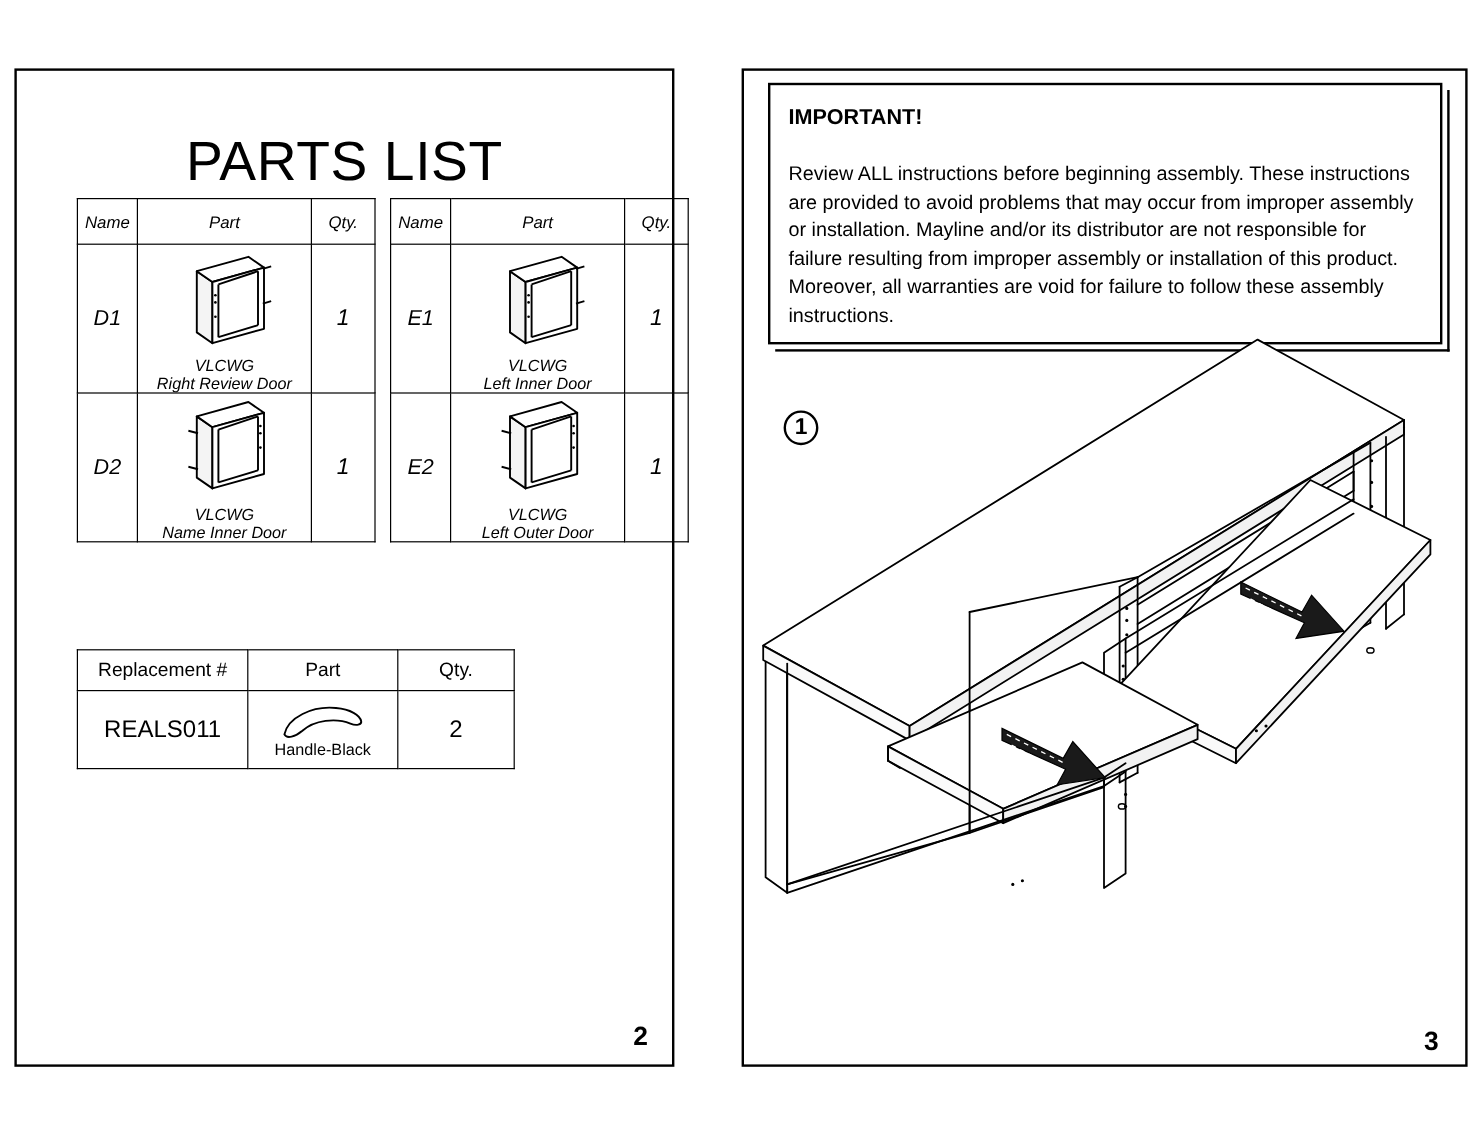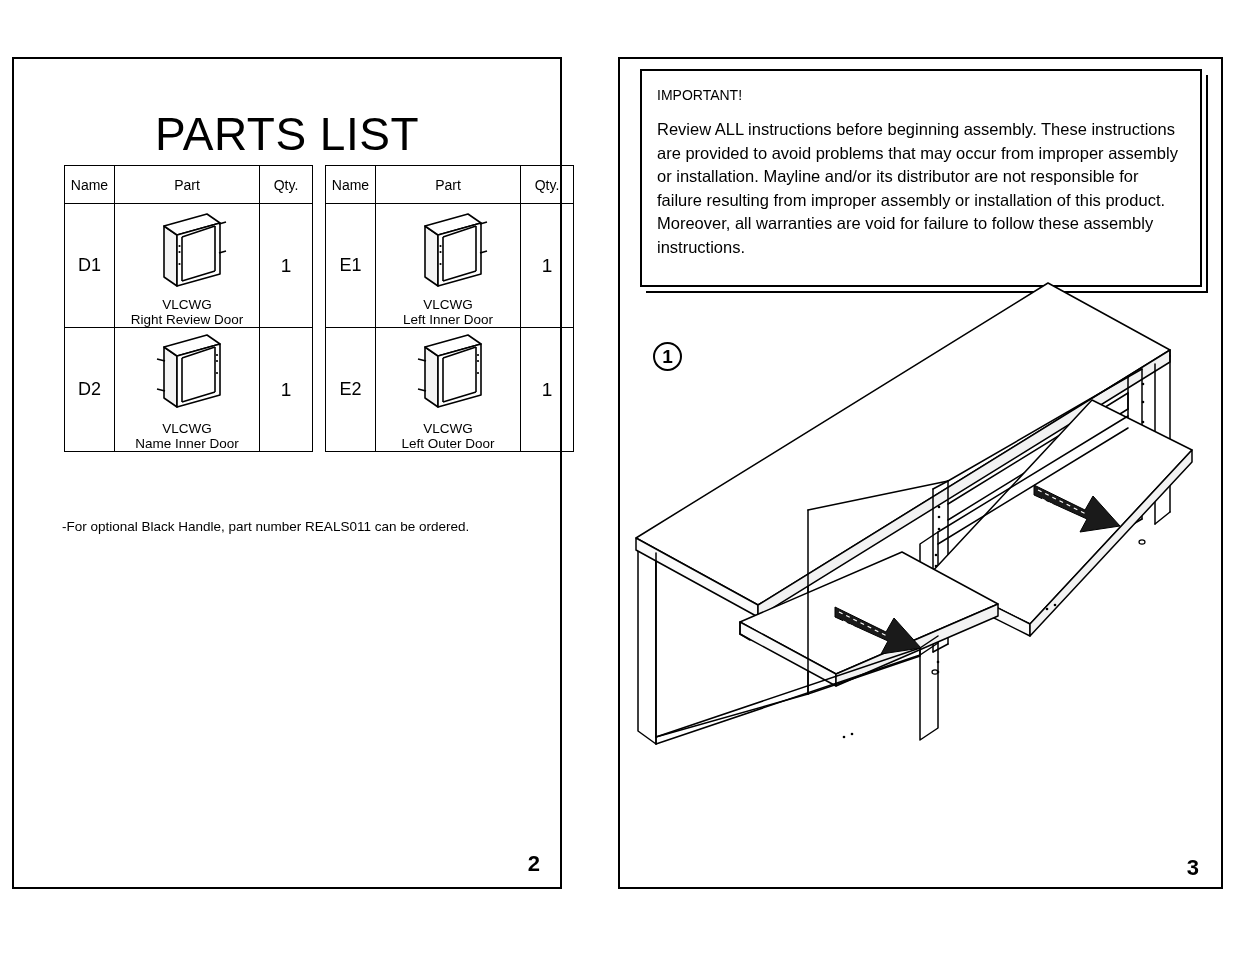--- a/index.html
+++ b/index.html
@@ -46,20 +46,21 @@
   }
   #parts-table-d { left: 50px; top: 106px; width: 245px; }
   #parts-table-e { left: 311px; top: 106px; width: 245px; }
 
   .parts-table td, .parts-table th {
     border: 1.5px solid #000;
     padding: 0;
     text-align: center;
     vertical-align: middle;
     font-weight: 400;
+    font-style: italic;
   }
   .parts-table th { font-size: 14px; height: 37px; }
   .col-name { width: 49px; }
   .col-part { width: 144px; }
   .col-qty  { width: 52px; }
 
   .cell-name {
     font-size: 18px;
     font-weight: bold;
     height: 118px;
@@ -141,23 +142,23 @@
     left: 20px;
     top: 10px;
     width: 562px;
     height: 218px;
     border: 2px solid #000;
     box-sizing: border-box;
     background: #fff;
     padding: 16px 16px 10px 15px;
   }
   .important-head {
-    font-size: 14px;
-    font-weight: normal;
-    margin-bottom: 15px;
+    font-size: 18px;
+    font-weight: bold;
+    margin-bottom: 26px;
   }
   .important-body {
     font-size: 16.5px;
     line-height: 23.5px;
   }
   .important-body b { font-weight: normal; }
 
   
   #step-badge {
     position: absolute;
@@ -339,22 +340,42 @@
           <div class="part-caption">
             <div>VLCWG</div>
             <div>Left Outer Door</div>
           </div>
         </td>
         <td class="cell-qty">1</td>
       </tr>
     </tbody>
   </table>
 
-  <div class="handle-note">-For optional Black Handle, part number REALS011 can be ordered.</div>
-
+
+  <table id="handle-table">
+    <thead>
+      <tr>
+        <th class="hcol-rep">Replacement #</th>
+        <th class="hcol-part">Part</th>
+        <th class="hcol-qty">Qty.</th>
+      </tr>
+    </thead>
+    <tbody>
+      <tr>
+        <td class="cell-rep">REALS011</td>
+        <td>
+          <svg class="part-figure" width="78" height="34" viewBox="0 0 78 34">
+            <path d="M7 27 C10 13, 30 3, 50 5 C62 6, 70 11, 71 16 C71.5 19, 67 20, 62 18 C50 13, 32 15, 22 24 C16 29, 9 31, 7 27 Z" fill="#ffffff" stroke="#000" stroke-width="1.6" stroke-linejoin="round"></path>
+          </svg>
+          <div class="handle-caption">Handle-Black</div>
+        </td>
+        <td class="cell-hqty">2</td>
+      </tr>
+    </tbody>
+  </table>
 
   <div class="page-number" id="page-num-left">2</div>
 </div>
 
 <div class="page" id="page-right">
 
   <div id="important-shadow"></div>
   <div id="important-box">
     <div class="important-head">IMPORTANT!</div>
     <div class="important-body"><b>Review ALL instructions before beginning assembly</b><span>. These instructions are provided to avoid problems that may occur from improper assembly or installation. Mayline and/or its distributor are not responsible for failure resulting from improper assembly or installation of this product. Moreover, all warranties are void for failure to follow these assembly instructions.</span></div>

